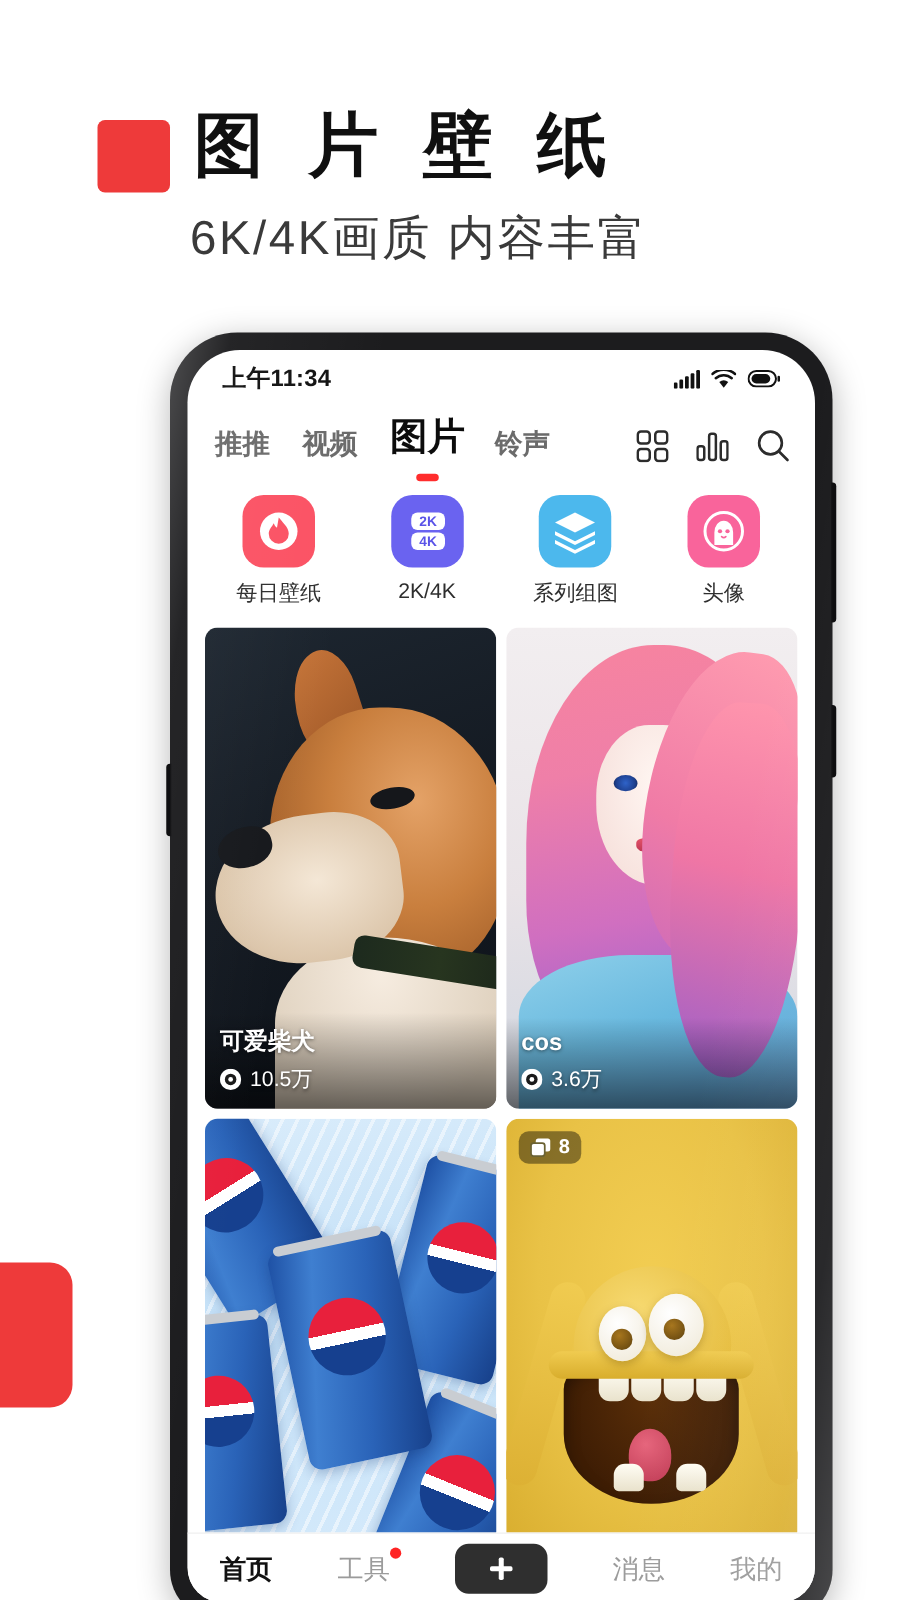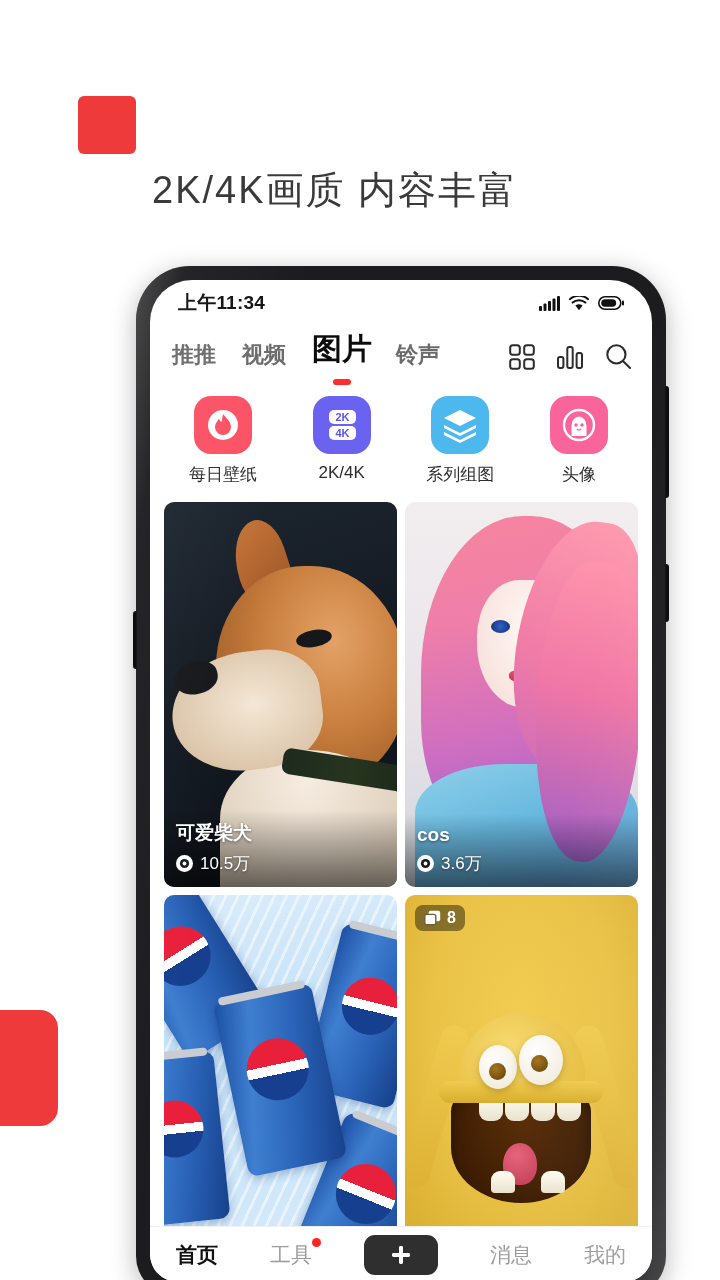--- a/index.html
+++ b/index.html
@@ -322,21 +322,22 @@
   }
 </style>
 </head>
 <body>
 
 <div class="page">
 
   <div class="red-square"></div>
   <div class="red-edge-block"></div>
 
-  <div class="subheadline">2K/4K画质 内容丰富</div>
+  <div class="headline">图 片 壁 纸</div>
+  <div class="subheadline">6K/4K画质 内容丰富</div>
 
   <div class="phone">
     <div class="btn-left"></div>
     <div class="btn-right-1"></div>
     <div class="btn-right-2"></div>
 
     <div class="screen">
 
       <div class="statusbar">
         <div class="status-time">上午11:34</div>

